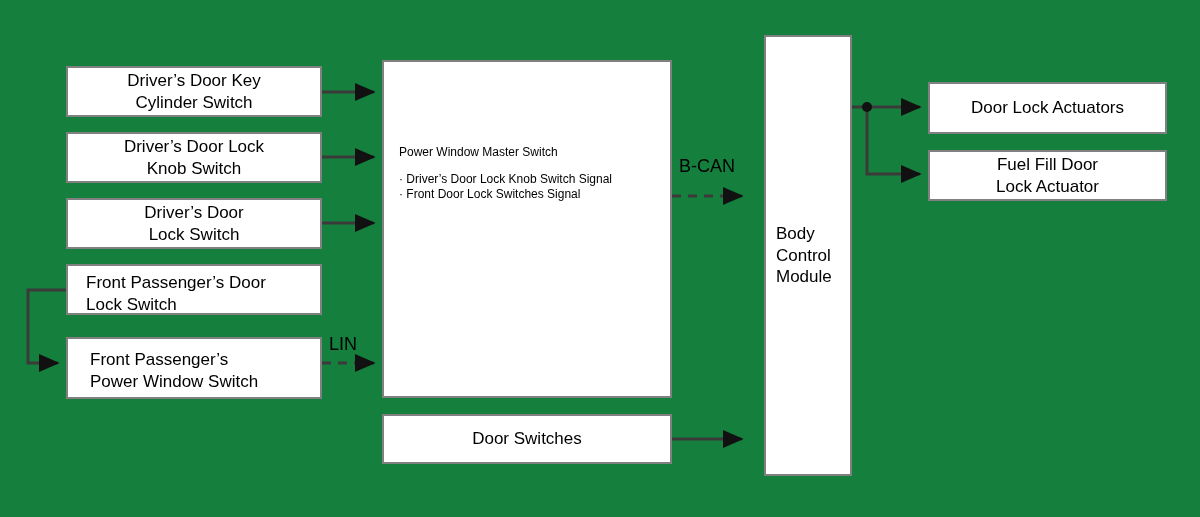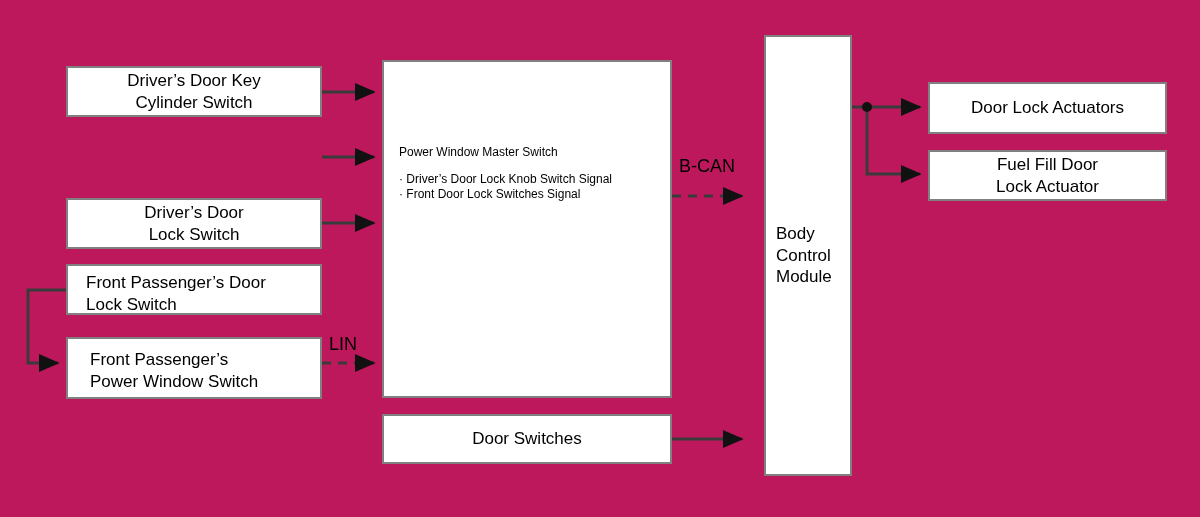--- a/index.html
+++ b/index.html
@@ -4,21 +4,21 @@
 <style>
   html, body {
     margin: 0;
     padding: 0;
     background: #ffffff;
   }
   #diagram-root {
     position: relative;
     width: 1200px;
     height: 517px;
-    background: #be185d;
+    background: #15803d;
     font-family: "Liberation Sans", sans-serif;
     overflow: hidden;
   }
   .wires {
     position: absolute;
     left: 0;
     top: 0;
     width: 1200px;
     height: 517px;
     pointer-events: none;
@@ -102,20 +102,24 @@
       <path d="M 322 363 L 374 363" marker-end="url(#arrow-dashed)"></path>
       <path d="M 672 196 L 742 196" marker-end="url(#arrow-dashed)"></path>
     </g>
   </svg>
 
   <div class="node" style="left:66px; top:66px; width:256px; height:51px;">
     <span>Driver’s Door Key
 Cylinder Switch</span>
   </div>
 
+  <div class="node" style="left:66px; top:132px; width:256px; height:51px;">
+    <span>Driver’s Door Lock
+Knob Switch</span>
+  </div>
 
   <div class="node" style="left:66px; top:198px; width:256px; height:51px;">
     <span>Driver’s Door
 Lock Switch</span>
   </div>
 
   <div class="node left-align" style="left:66px; top:264px; width:256px; height:51px; padding:6px 0 0 18px;">
     <span style="white-space:pre-line;">Front Passenger’s Door
 Lock Switch</span>
   </div>

